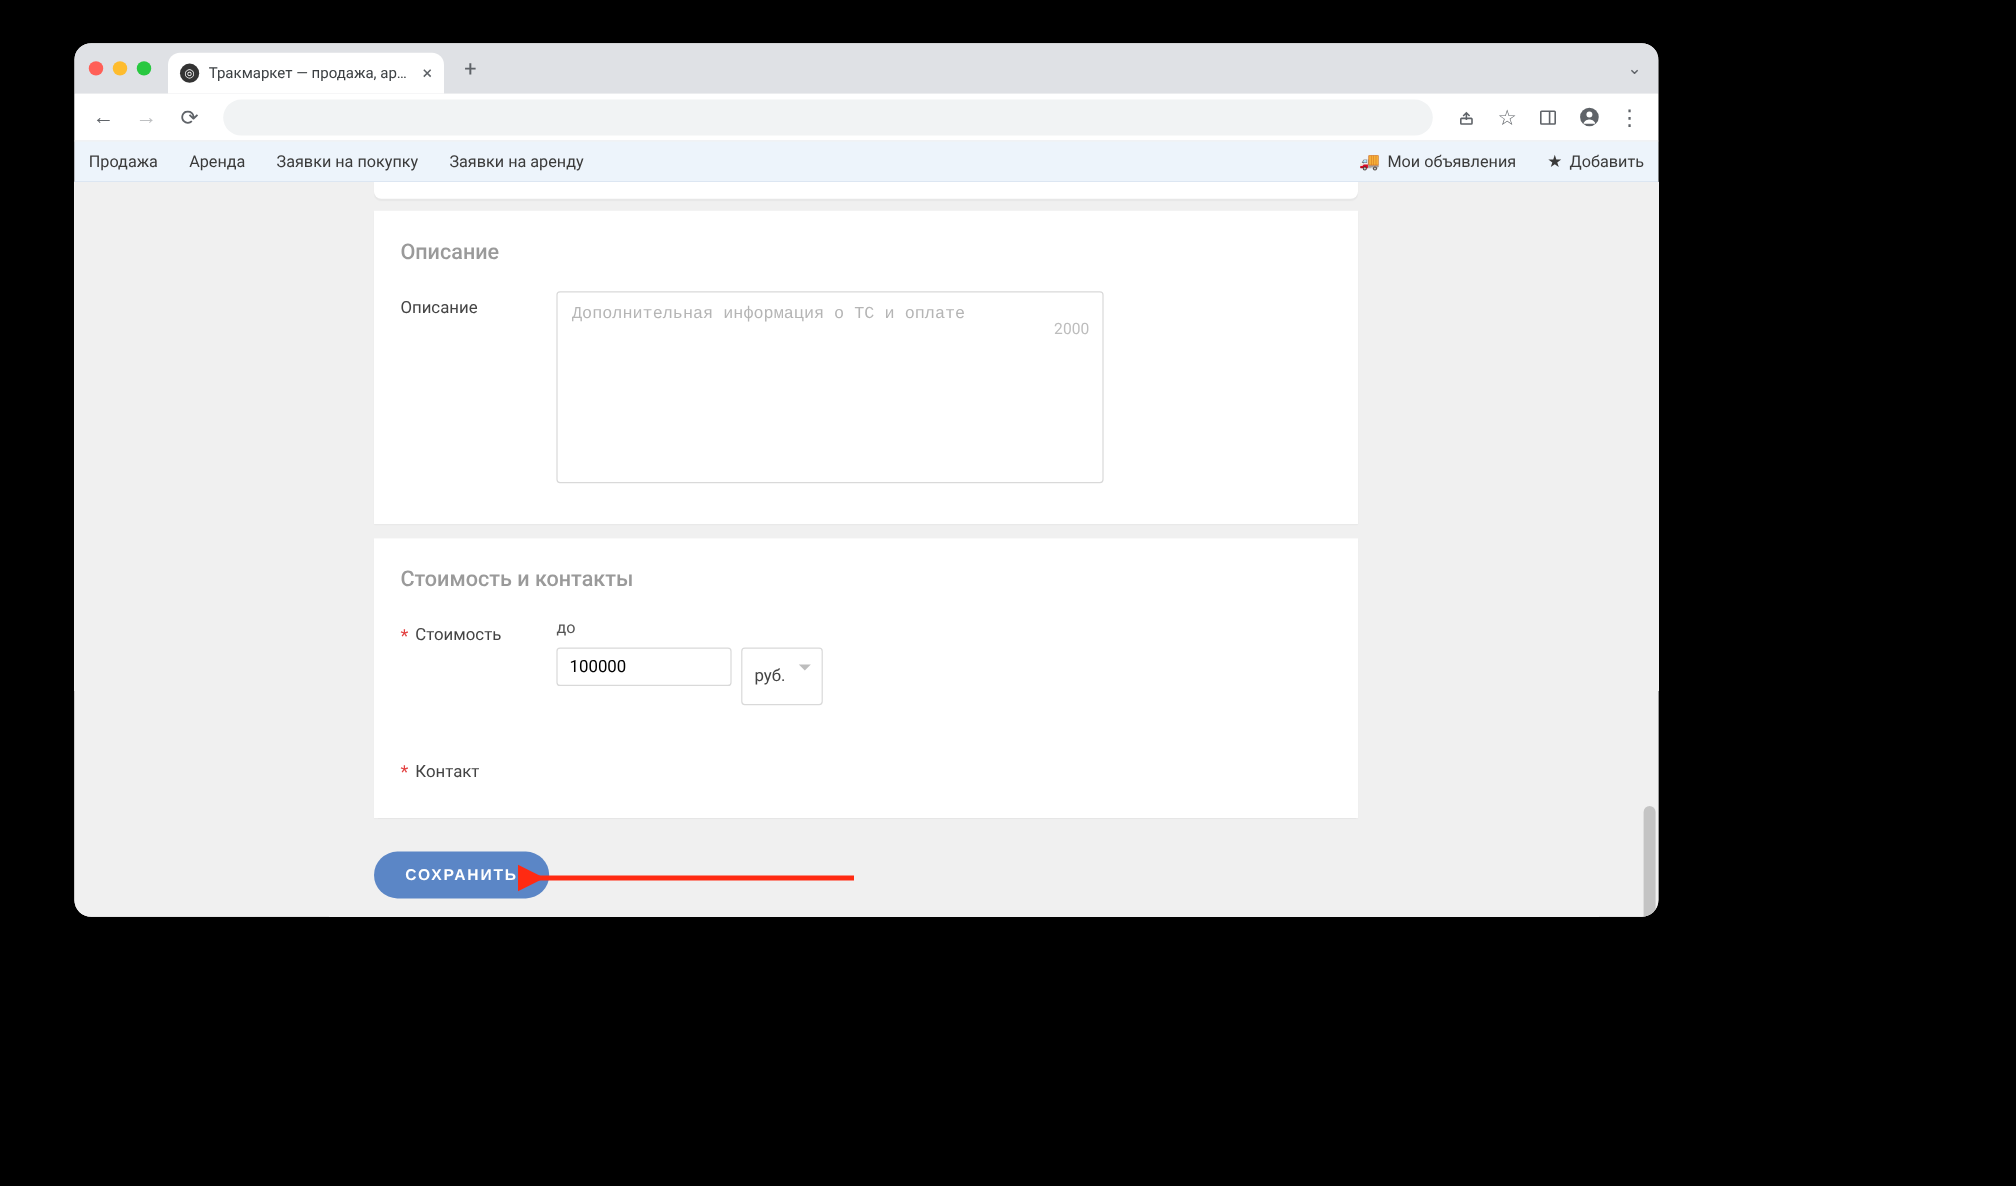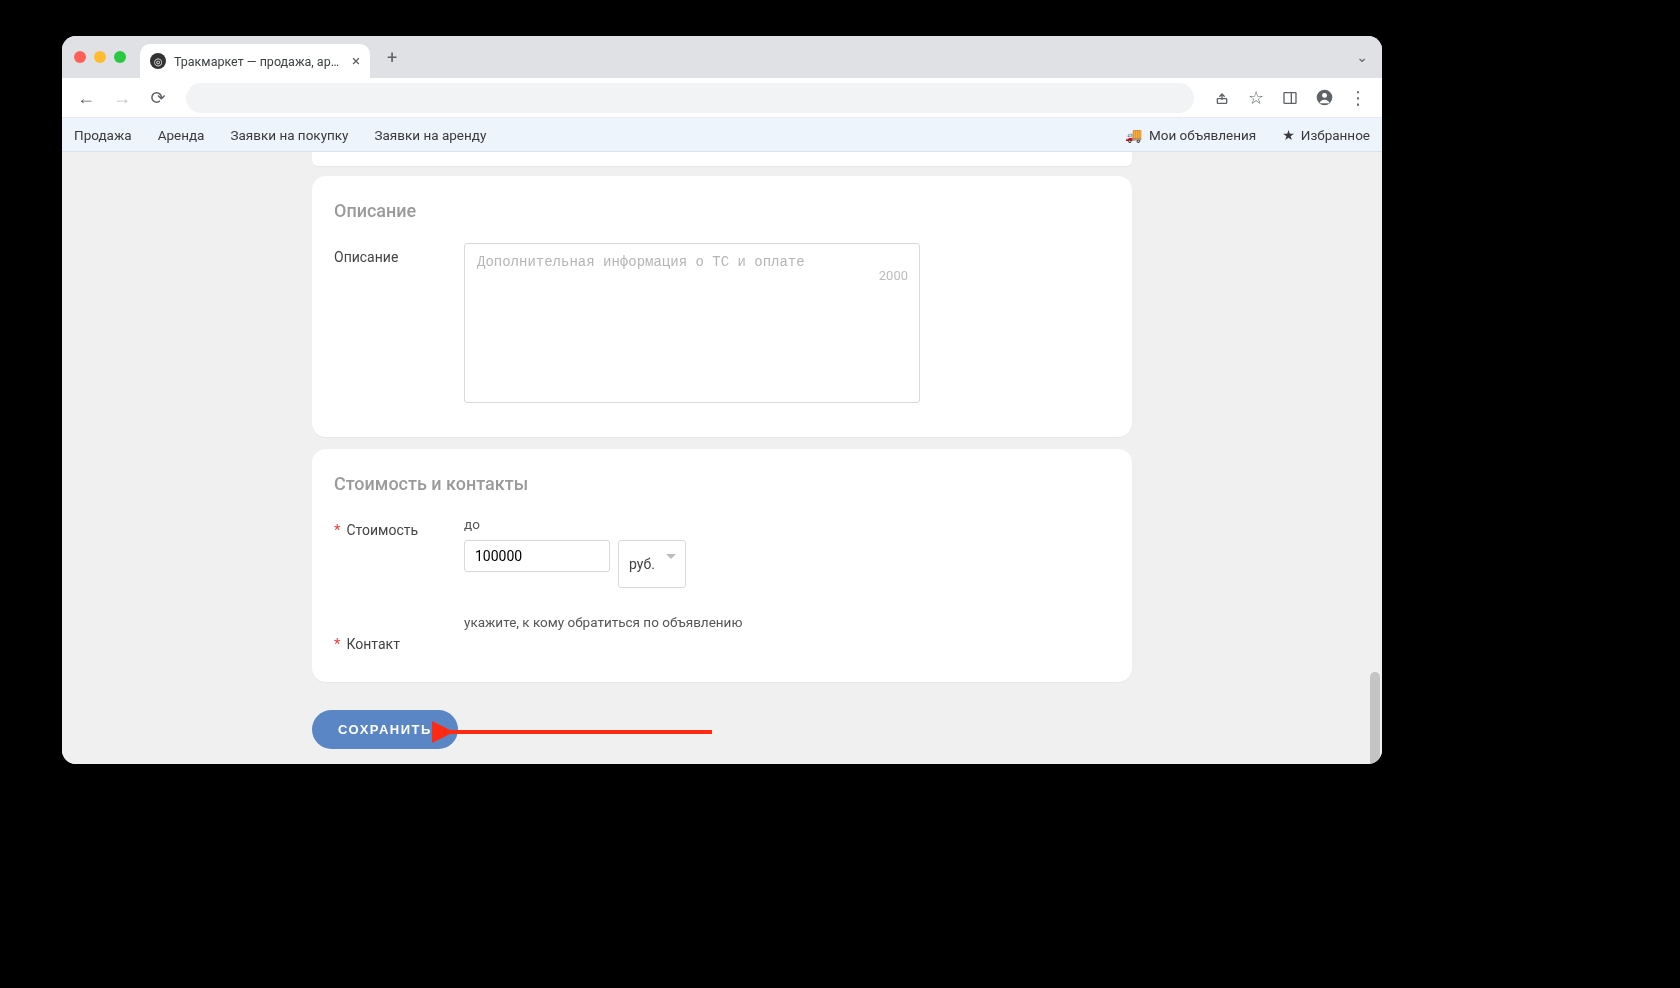--- a/index.html
+++ b/index.html
@@ -92,21 +92,21 @@
   }
   .appnav .left,.appnav .right { display:flex;gap:26px;align-items:center;}
   .navlink { cursor:pointer; }
   .appnav .right .ico { margin-right:6px;font-size:14px;}
   
   .page {
     flex:1;background:#f0f0f0;overflow:auto;position:relative;
   }
   .wrap { width:820px;margin:0 auto;padding-bottom:24px; }
   .card {
-    background:#fff;border-radius:14px;
+    background:#fff;border-radius:0;
     box-shadow:0 1px 1px rgba(0,0,0,.04);
     padding:24px 22px 30px;margin-bottom:12px;
   }
   .card.thin { height:14px;padding:0;margin-bottom:10px;border-radius:0 0 6px 6px;}
   .card-title {
     color:#9a9a9a;font-size:18px;font-weight:500;margin-bottom:22px;
   }
   .row { display:flex;align-items:flex-start;margin-bottom:18px; }
   .row:last-child{margin-bottom:0;}
   .label {
@@ -227,21 +227,21 @@
       <span class="navlink">Продажа</span>
       <span class="navlink">Аренда</span>
       <span class="navlink">Заявки на покупку</span>
       <span class="navlink">Заявки на аренду</span>
     </div>
     <div class="right">
       <span class="navlink">
         <span class="ico">🚚</span><span>Мои объявления</span>
       </span>
       <span class="navlink">
-        <span class="ico">★</span><span>Избранное</span>
+        <span class="ico">★</span><span>Добавить</span>
       </span>
     </div>
   </div>
 
   <div class="page">
     <div class="wrap">
 
       <div class="card thin"></div>
 
       <div class="card">
@@ -275,21 +275,20 @@
             </div>
           </div>
         </div>
 
         <div class="row" style="margin-top:26px;">
           <div class="label" style="padding-top:22px;">
             <span class="req">*</span>
             <span>Контакт</span>
           </div>
           <div class="field">
-            <div class="hint">укажите, к кому обратиться по объявлению</div>
           </div>
         </div>
       </div>
 
       <div style="position:relative;margin-top:28px;">
         <button class="savebtn">СОХРАНИТЬ</button>
         <svg class="arrow" style="left:120px;top:10px;" width="280" height="24">
           <defs>
             <marker id="ah" markerWidth="12" markerHeight="12" refX="2" refY="6" orient="auto">
               <path d="M12 0 L0 6 L12 12 Z" fill="#ff2a12"></path>

